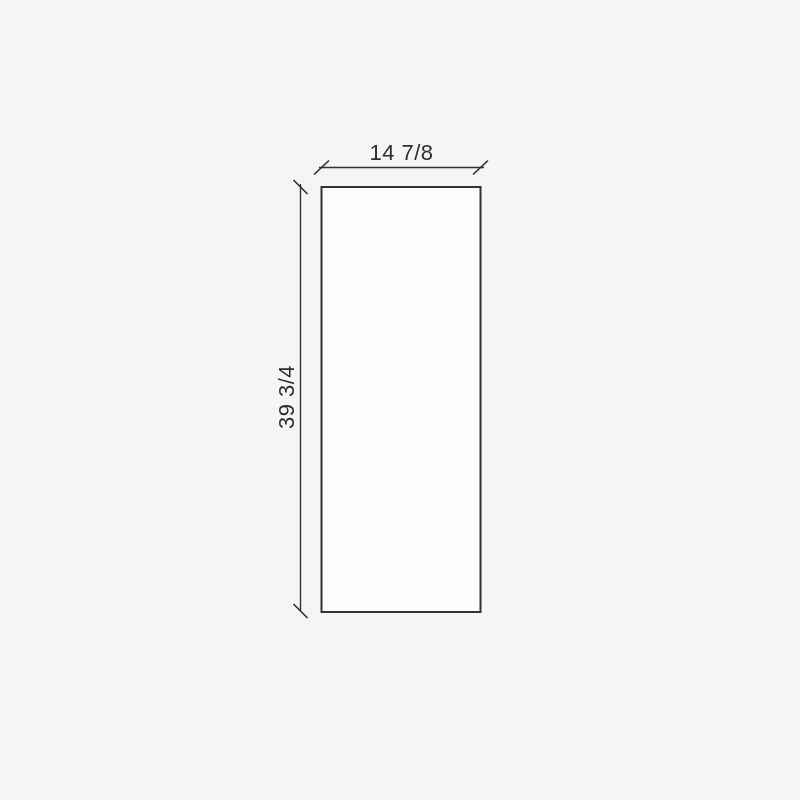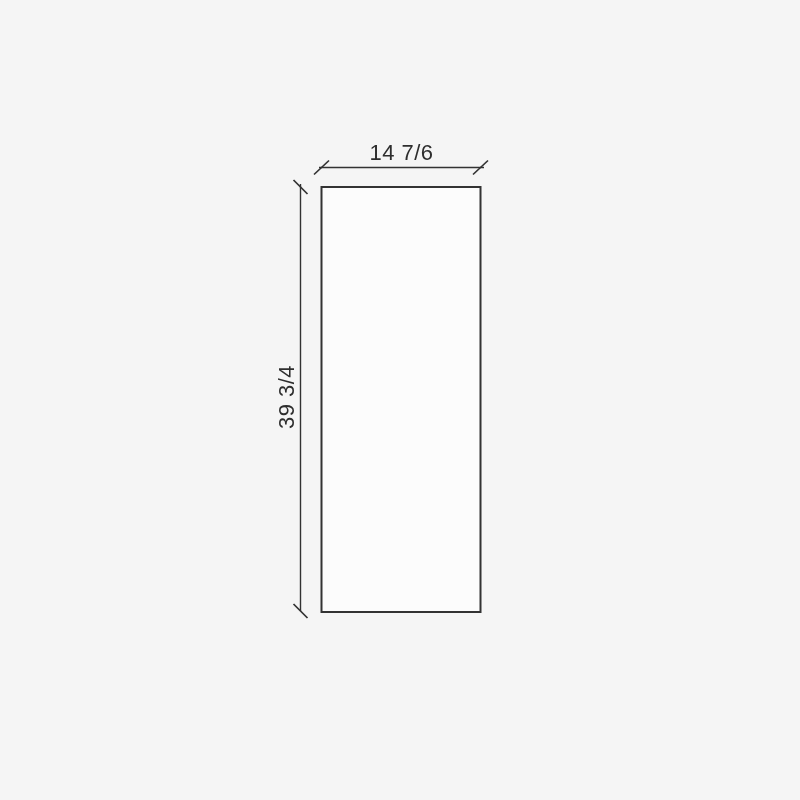--- a/index.html
+++ b/index.html
@@ -61,17 +61,17 @@
 
     <line x1="319" y1="167.5" x2="484" y2="167.5" stroke="#333333" stroke-width="1.4"></line>
     <line x1="314" y1="174.5" x2="329" y2="160.5" stroke="#333333" stroke-width="1.7"></line>
     <line x1="473" y1="174.5" x2="488" y2="160.5" stroke="#333333" stroke-width="1.7"></line>
 
     <line x1="300.5" y1="184" x2="300.5" y2="611" stroke="#333333" stroke-width="1.4"></line>
     <line x1="293.5" y1="180" x2="307.5" y2="194" stroke="#333333" stroke-width="1.7"></line>
     <line x1="293.5" y1="604" x2="307.5" y2="618" stroke="#333333" stroke-width="1.7"></line>
   </svg>
 
-  <div class="dim-label dim-label-width">14 7/6</div>
+  <div class="dim-label dim-label-width">14 7/8</div>
 
   <div class="dim-label dim-label-height">39 3/4</div>
 
 </div>
 
 </body></html>

